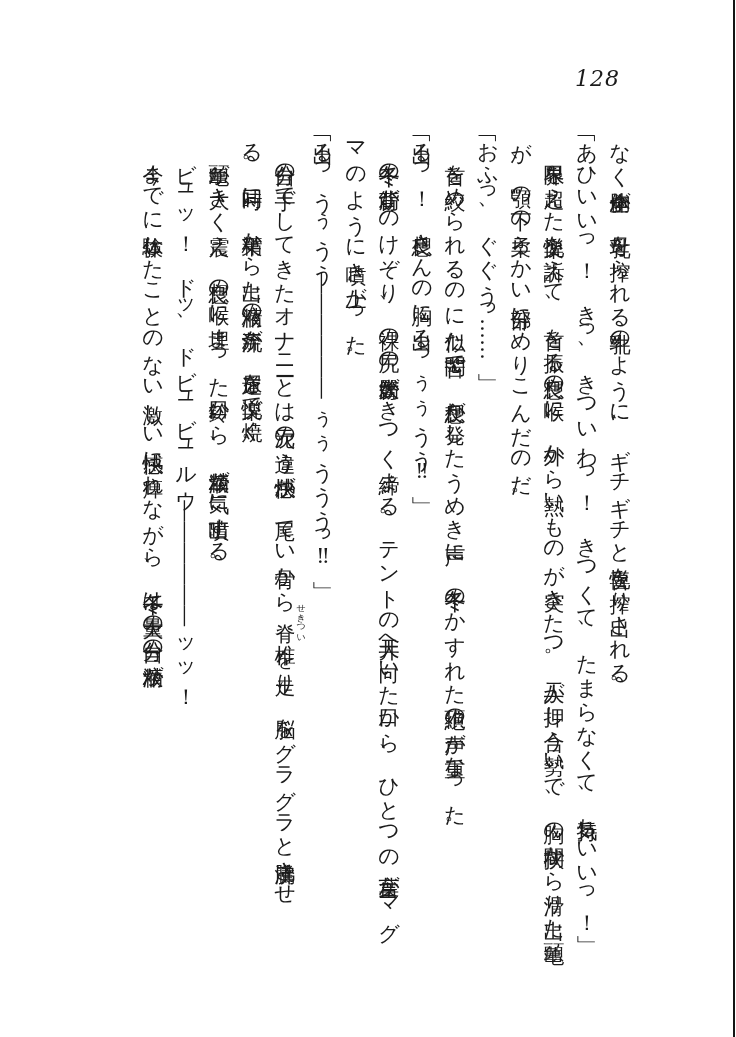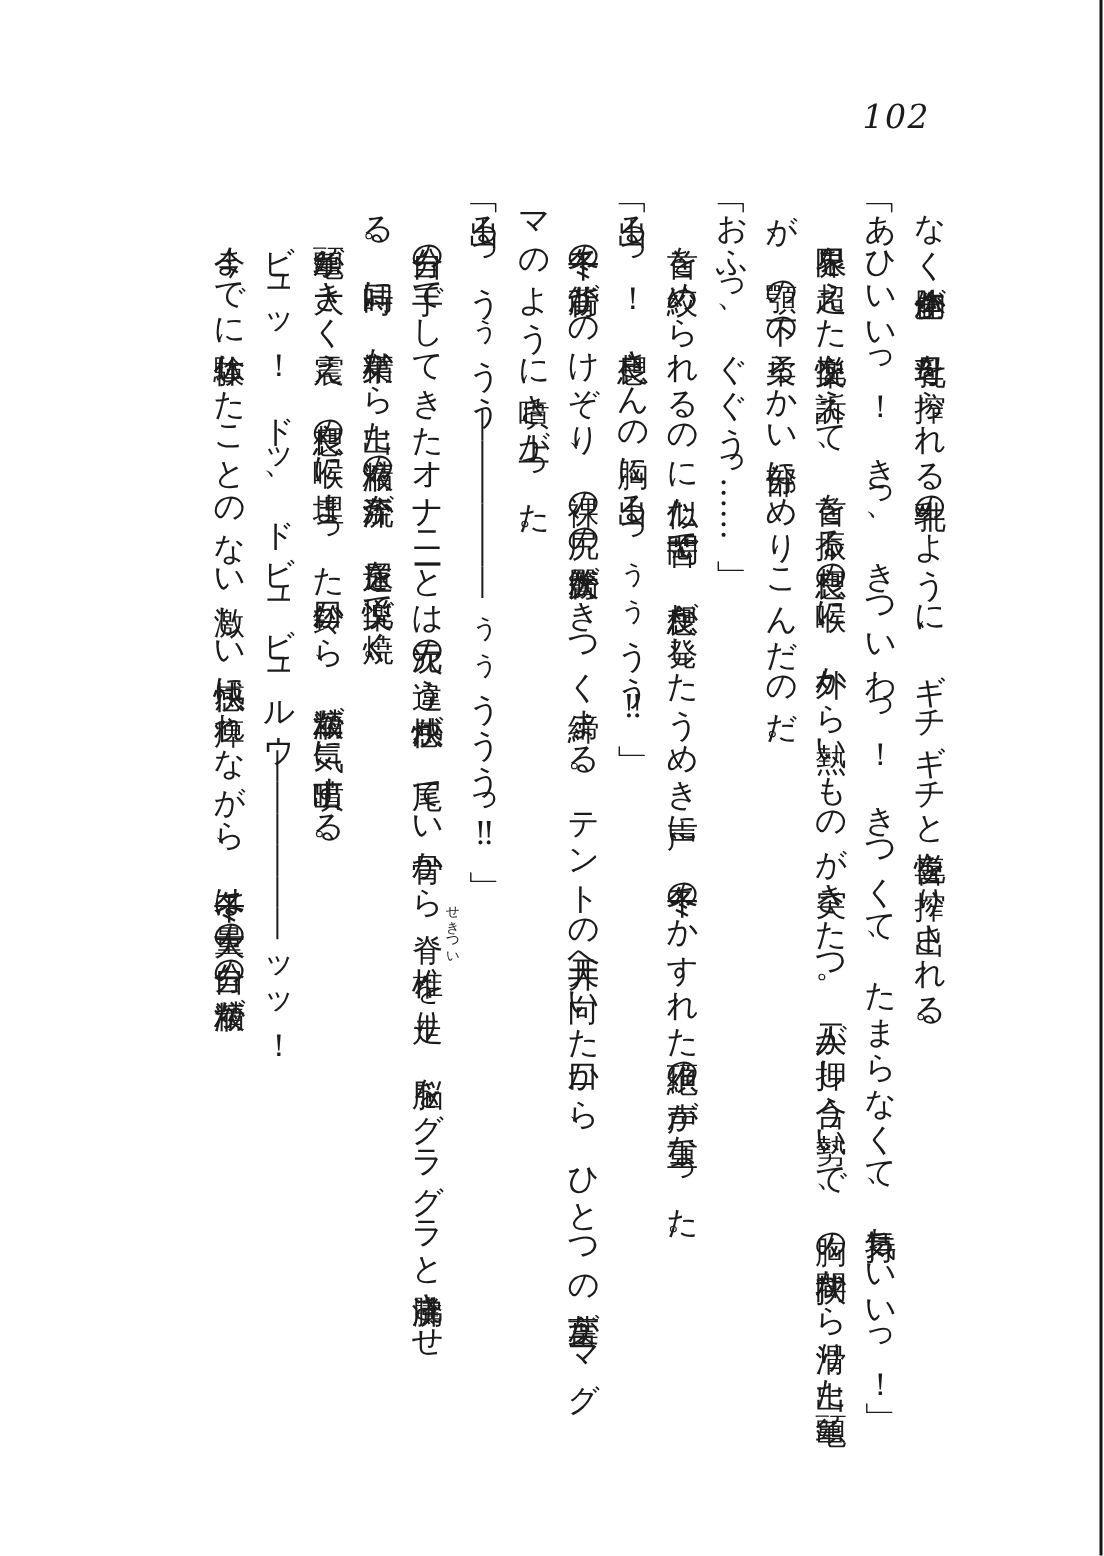--- a/index.html
+++ b/index.html
@@ -53,21 +53,21 @@
   }
   ruby rt {
     font-size: 9px;
     letter-spacing: 0;
   }
 </style>
 </head>
 <body style="--page-bg: #ffffff; --text-color: #1b1b1b; --edge-color: #141414;">
 
 <div class="page">
-  <div class="page-number">102</div>
+  <div class="page-number">128</div>
   <div class="text-block">
       <p>なく胸全体が、母乳を搾られる乳牛のように、ギチギチと喜悦を搾り出される。</p>
       <p>「あひいいっ！　きっ、きついわっ！　きつくて、たまらなくて、気持ちいいっ！」</p>
       <p>　限界を超えた悦楽を訴えて、首を振る想良の喉に、外から熱いものが突きたつ。二人が押し合う勢いで、胸の挟間から滑り出た亀頭が、顎の下の柔らかい部分にめりこんだのだ。</p>
       <p>「おふっ、ぐぐうっ……」</p>
       <p>　首を絞められるのに似た苦悶で、想良が発したうめき声に、千冬のかすれた絶頂の声が重なった。</p>
       <p>「出るっ！　想良さんの胸に出るっぅぅうう‼」</p>
       <p>　千冬の背筋がのけぞり、裸の尻の大臀筋がきつく締まる。テントの天井へ向いた口から、ひとつの言葉がマグマのように噴き上がった。</p>
       <p>「出るっうぅうう――――――ぅぅうううっ‼」</p>
       <p>　自分の手でしてきたオナニーとは次元の違う快感が、尾てい骨から<ruby>脊椎<rt>せきつい</rt></ruby>を走り、脳をグラグラと沸騰させる。同時に、精巣から出た精液の奔流が、尿道を悦楽で焼く。</p>

